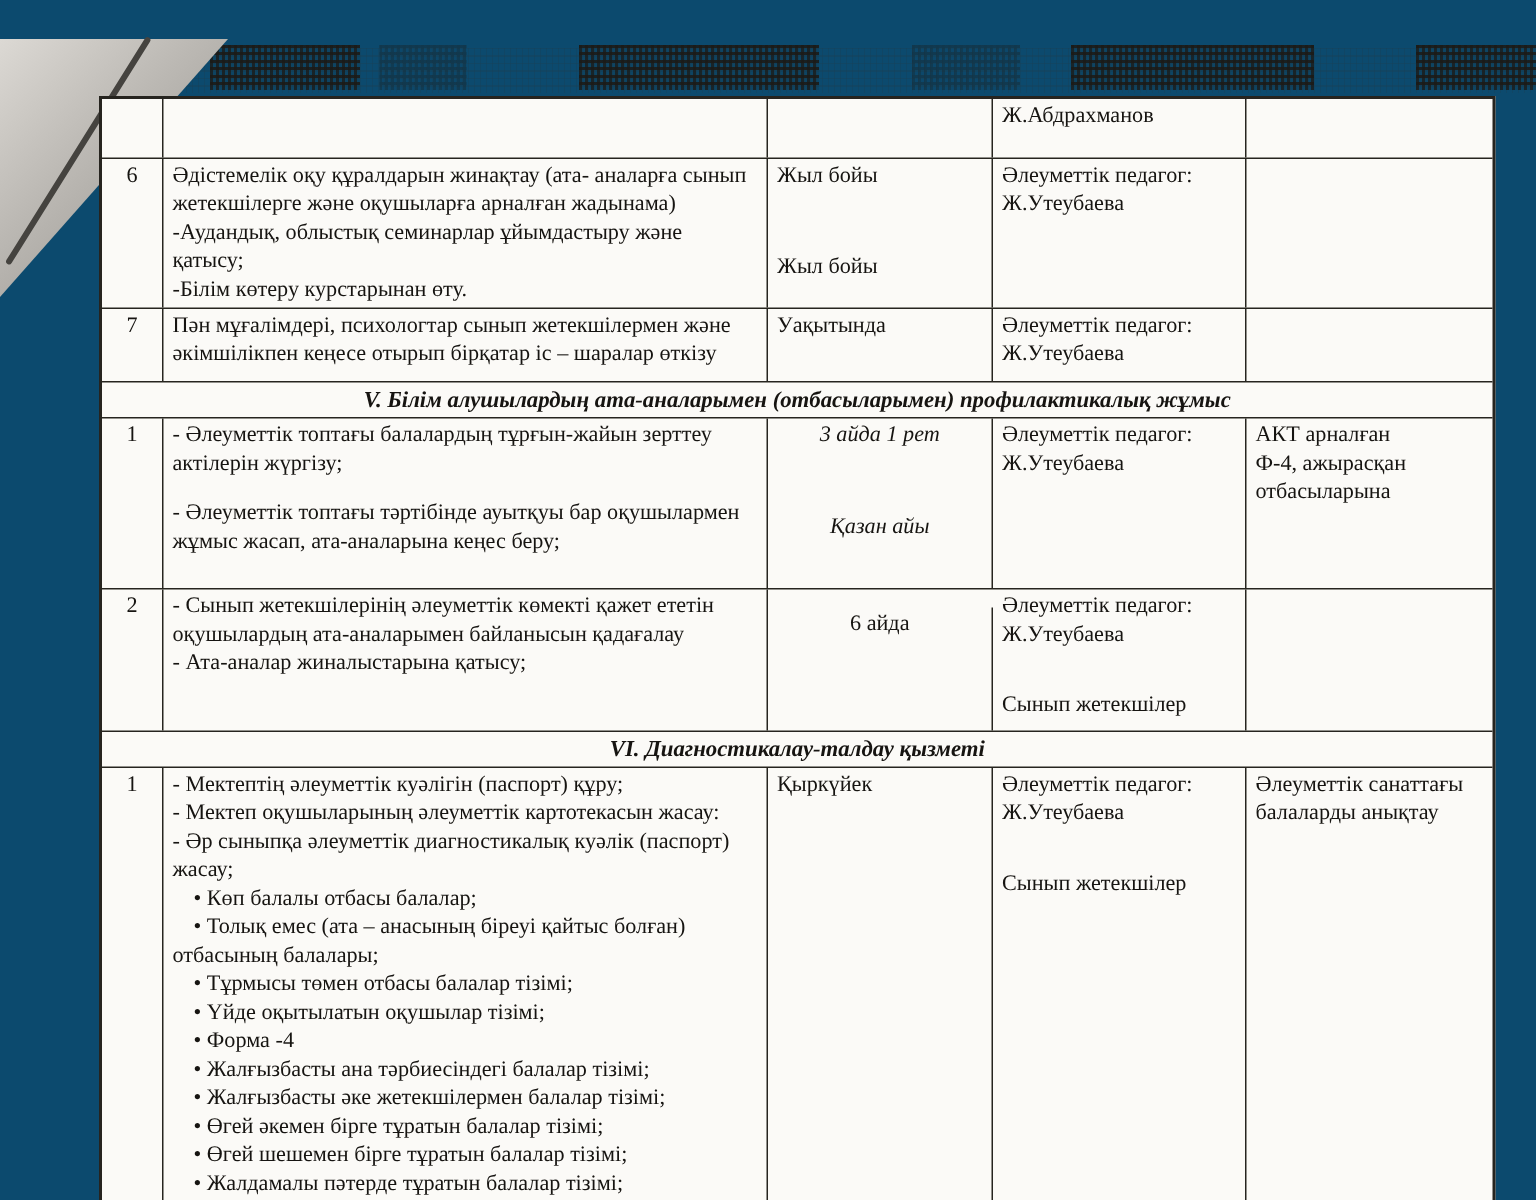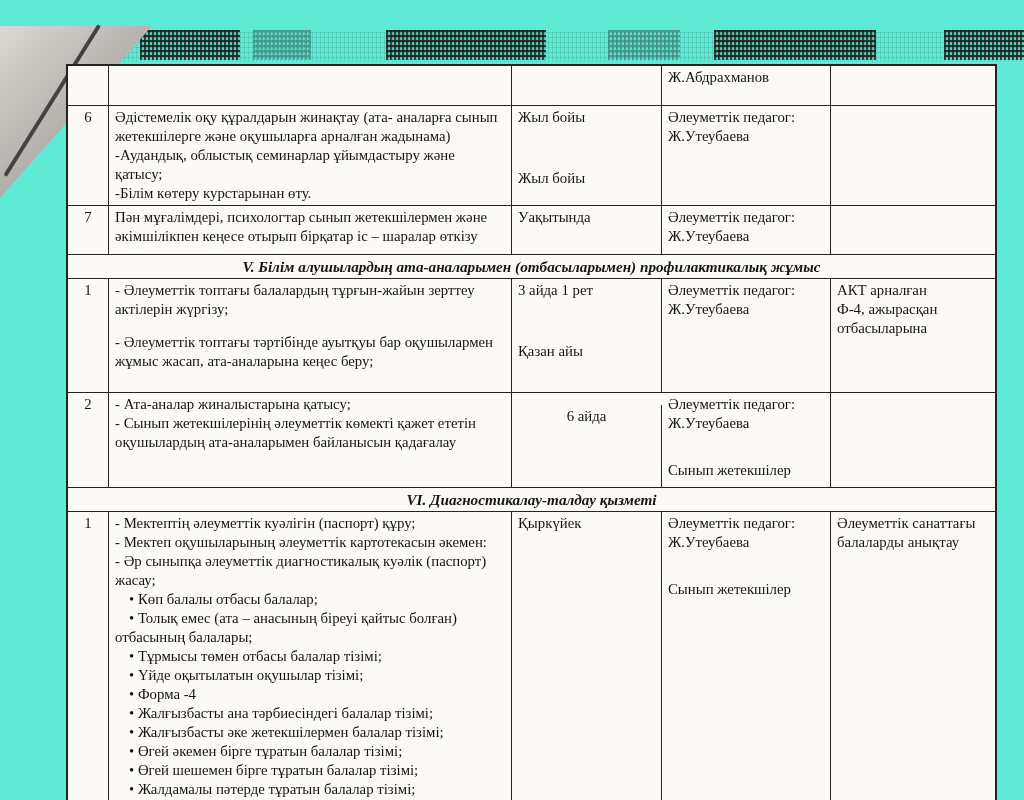--- a/index.html
+++ b/index.html
@@ -2,21 +2,21 @@
 <html><head>
 <meta charset="utf-8">
 <style>
   html,body{margin:0;padding:0;}
   body{
     width:1024px;height:800px;position:relative;overflow:hidden;
     background:#f9f8f5;
     font-family:"Liberation Serif","DejaVu Serif",serif;
     color:#161411;
   }
-  .page{position:absolute;inset:0;background:#5eead4;}
+  .page{position:absolute;inset:0;background:#0c4a6e;}
 
   
   .noise-band{position:absolute;left:88px;top:28px;right:0;height:38px;pointer-events:none;}
   .noise-base{
     position:absolute;inset:4px 0 4px 0;
     background-image:
       repeating-linear-gradient(90deg, rgba(50,47,42,.28) 0 1px, transparent 1px 4px),
       repeating-linear-gradient(180deg, rgba(50,47,42,.30) 0 1px, transparent 1px 5px);
     opacity:.45;
   }
@@ -150,21 +150,21 @@
       <div class="section-row r3">V. Білім алушылардың ата-аналарымен (отбасыларымен) профилактикалық жұмыс</div>
       <div class="trow r4">
         <div class="cell num">
           <div class="line">1</div>
         </div>
         <div class="cell task">
           <div class="line">- Әлеуметтік топтағы балалардың тұрғын-жайын зерттеу актілерін жүргізу;</div>
           <div class="line"></div>
           <div class="line">- Әлеуметтік топтағы тәртібінде ауытқуы бар оқушылармен жұмыс жасап, ата-аналарына кеңес беру;</div>
         </div>
-        <div class="cell timing" style="">
+        <div class="cell timing" style="text-align: center; font-style: italic;">
           <div class="line">3 айда 1 рет</div>
           <div class="line"></div>
           <div class="line"></div>
           <div class="line"></div>
           <div class="line">Қазан айы</div>
         </div>
         <div class="cell resp">
           <div class="line">Әлеуметтік педагог:</div>
           <div class="line">Ж.Утеубаева</div>
         </div>
@@ -172,43 +172,43 @@
           <div class="line">АКТ арналған</div>
           <div class="line">Ф-4, ажырасқан</div>
           <div class="line">отбасыларына</div>
         </div>
       </div>
       <div class="trow r5">
         <div class="cell num">
           <div class="line">2</div>
         </div>
         <div class="cell task">
+          <div class="line">- Сынып жетекшілерінің әлеуметтік көмекті қажет ететін оқушылардың ата-аналарымен байланысын қадағалау</div>
           <div class="line">-   Ата-аналар жиналыстарына қатысу;</div>
-          <div class="line">- Сынып жетекшілерінің әлеуметтік көмекті қажет ететін оқушылардың ата-аналарымен байланысын қадағалау</div>
         </div>
         <div class="cell timing" style="text-align: center; margin-top: 12px;">
           <div class="line">6 айда</div>
         </div>
         <div class="cell resp">
           <div class="line">Әлеуметтік педагог:</div>
           <div class="line">Ж.Утеубаева</div>
           <div class="line"></div>
           <div class="line"></div>
           <div class="line">Сынып жетекшілер</div>
         </div>
         <div class="cell notes"></div>
       </div>
       <div class="section-row r6">VI. Диагностикалау-талдау қызметі</div>
       <div class="trow r7">
         <div class="cell num">
           <div class="line">1</div>
         </div>
         <div class="cell task">
           <div class="line">- Мектептің әлеуметтік куәлігін (паспорт) құру;</div>
-          <div class="line">- Мектеп оқушыларының әлеуметтік  картотекасын әкемен:</div>
+          <div class="line">- Мектеп оқушыларының әлеуметтік  картотекасын жасау:</div>
           <div class="line">- Әр сыныпқа әлеуметтік диагностикалық куәлік (паспорт) жасау;</div>
           <div class="line bullet">•   Көп балалы отбасы балалар;</div>
           <div class="line bullet">•   Толық емес (ата – анасының біреуі қайтыс болған) отбасының балалары;</div>
           <div class="line bullet">•   Тұрмысы төмен отбасы балалар тізімі;</div>
           <div class="line bullet">•   Үйде оқытылатын оқушылар тізімі;</div>
           <div class="line bullet">•   Форма -4</div>
           <div class="line bullet">•   Жалғызбасты ана тәрбиесіндегі балалар тізімі;</div>
           <div class="line bullet">•   Жалғызбасты әке жетекшілермен балалар тізімі;</div>
           <div class="line bullet">•   Өгей әкемен бірге тұратын балалар тізімі;</div>
           <div class="line bullet">•   Өгей шешемен бірге тұратын балалар тізімі;</div>

